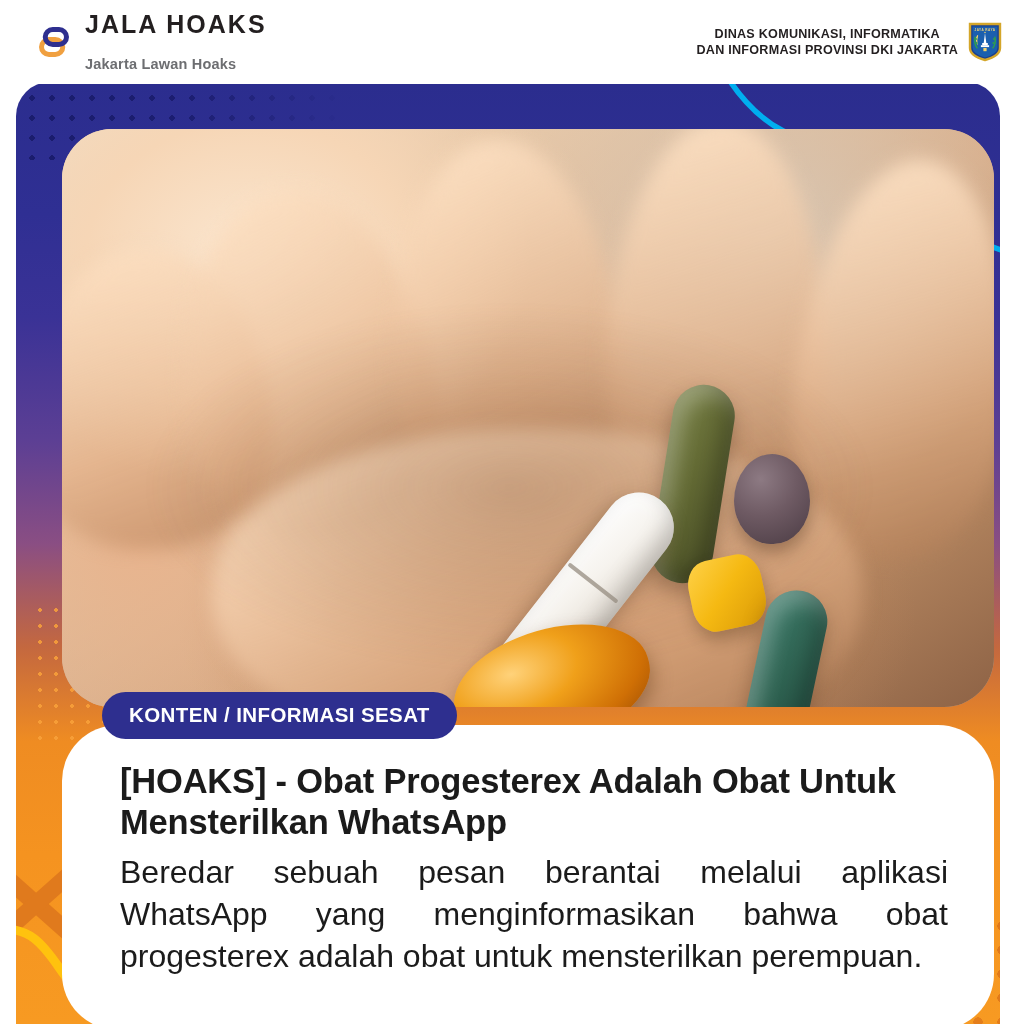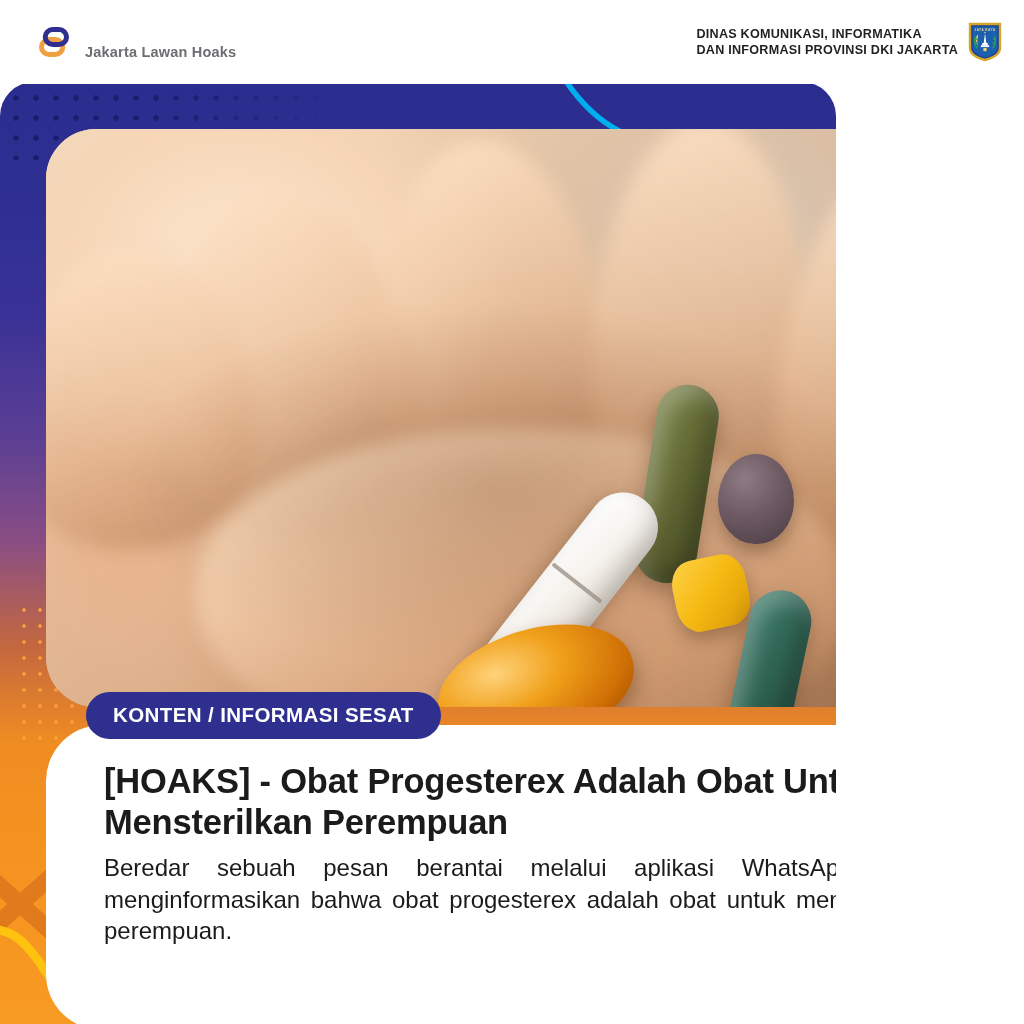--- a/index.html
+++ b/index.html
@@ -27,28 +27,28 @@
   .brand-title {
     font-size:25px; font-weight:bold; color:#231f20;
     letter-spacing:2.0px; line-height:1;
   }
   .brand-sub {
     font-size:14.5px; font-weight:bold; color:#6d6e71;
     letter-spacing:0.2px; margin-top:20px;
   }
   .gov { display:flex; align-items:center; gap:10px; }
   .gov-lines {
-    text-align:left; line-height:1.28;
+    text-align:center; line-height:1.28;
     font-size:12.6px; font-weight:bold; color:#231f20; letter-spacing:0.25px;
   }
   .gov-emblem { width:34px; height:40px; flex:0 0 34px; }
 
   
   .hero {
-    position:absolute; left:0; top:82px; width:836px; height:942px;
+    position:absolute; left:16px; top:82px; width:984px; height:942px;
     border-radius:34px 34px 0 0;
     background:linear-gradient(180deg,
        #2b2d8e 0%,  #2f2f93 14%, #3a3296 25%,
        #5c3f94 38%, #8a4e83 49%, #c4683f 60%,
        #ef8c22 70%, #f59320 82%, #f79a22 100%);
     overflow:hidden; z-index:10;
   }
 
   
   .dots-navy {
@@ -133,21 +133,21 @@
     position:absolute; left:46px; top:643px; width:932px; height:305px;
     background:#ffffff; border-radius:56px; z-index:20;
     padding:36px 46px 0 58px;
   }
   .card-title {
     font-size:34.5px; font-weight:bold; color:#1b1b1b;
     line-height:1.18; letter-spacing:-.2px;
   }
   .card-body {
     margin-top:10px;
-    font-size:24px; color:#1b1b1b; line-height:1.30;
+    font-size:32px; color:#1b1b1b; line-height:1.30;
     text-align:justify; text-align-last:left;
   }
 
   
   .footer {
     position:absolute; left:0; bottom:0; width:1024px; height:74px;
     z-index:32;
     display:flex; align-items:center; justify-content:center;
     gap:0px; padding-bottom:6px;
   }
@@ -168,20 +168,21 @@
     <div class="brand">
       <span class="brand-mark">
         <svg viewBox="0 0 64 64" width="40" height="40">
           <g fill="none" stroke-width="8" stroke-linecap="round">
             <path d="M12 40 A12 12 0 0 1 24 28 L34 28 A12 12 0 0 1 34 52 L24 52 A12 12 0 0 1 12 40 Z" stroke="#f0a040"></path>
             <path d="M52 24 A12 12 0 0 0 40 12 L30 12 A12 12 0 0 0 30 36 L40 36 A12 12 0 0 0 52 24 Z" stroke="#2e2f8f"></path>
           </g>
         </svg>
       </span>
       <span class="brand-text">
+        <span class="brand-title">JALA HOAKS</span>
         <span class="brand-sub">Jakarta Lawan Hoaks</span>
       </span>
     </div>
 
     <div class="gov">
       <span class="gov-lines">
         <span>DINAS KOMUNIKASI, INFORMATIKA</span><br>
         <span>DAN INFORMASI PROVINSI DKI JAKARTA</span>
       </span>
       <span class="gov-emblem">
@@ -266,21 +267,21 @@
                   background:linear-gradient(115deg,#3f7e6d 0%,#2f6352 48%,#1d4236 100%);"></div>
 
       <div class="pill" style="left:390px; top:500px; width:200px; height:115px; border-radius:52%/50%; transform:rotate(-16deg);
                   background:radial-gradient(ellipse at 32% 30%, #ffd27a 0%, #f0a01a 35%, #cf6f05 70%, #8d4302 100%);
                   box-shadow:0 10px 20px rgba(80,40,5,.38);"></div>
     </div>
 
     <div class="badge">KONTEN / INFORMASI SESAT</div>
 
     <div class="card">
-      <div class="card-title">[HOAKS] - Obat Progesterex Adalah Obat Untuk Mensterilkan Perempuan</div>
+      <div class="card-title">[HOAKS] - Obat Progesterex Adalah Obat Untuk Mensterilkan WhatsApp</div>
       <div class="card-body">Beredar sebuah pesan berantai melalui aplikasi WhatsApp yang menginformasikan bahwa obat progesterex adalah obat untuk mensterilkan perempuan.</div>
     </div>
 
     <div class="footer">
 
       <div class="social">
         <span>
           <svg width="27" height="27" viewBox="0 0 24 24" fill="none" stroke="#ffffff" stroke-width="1.9">
             <rect x="2.6" y="2.6" width="18.8" height="18.8" rx="5.2"></rect>
             <circle cx="12" cy="12" r="4.5"></circle>

